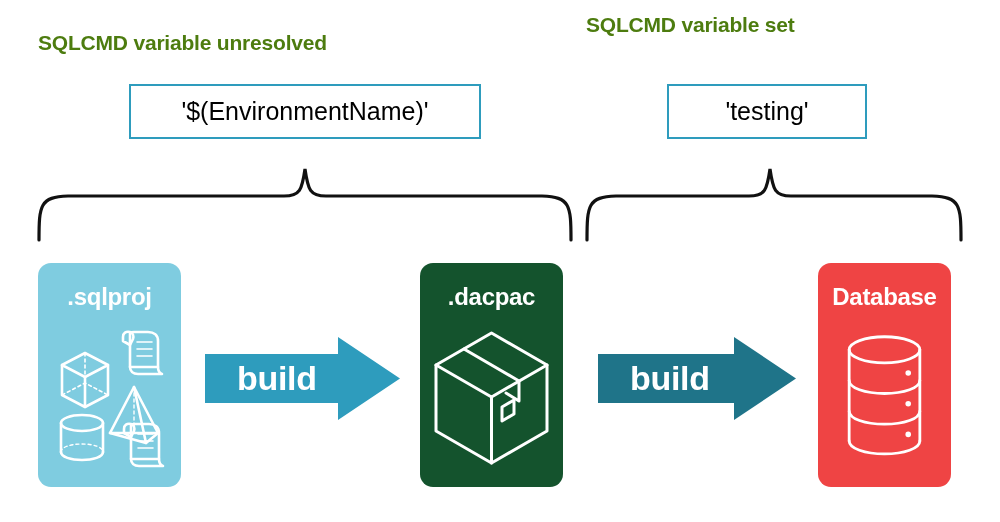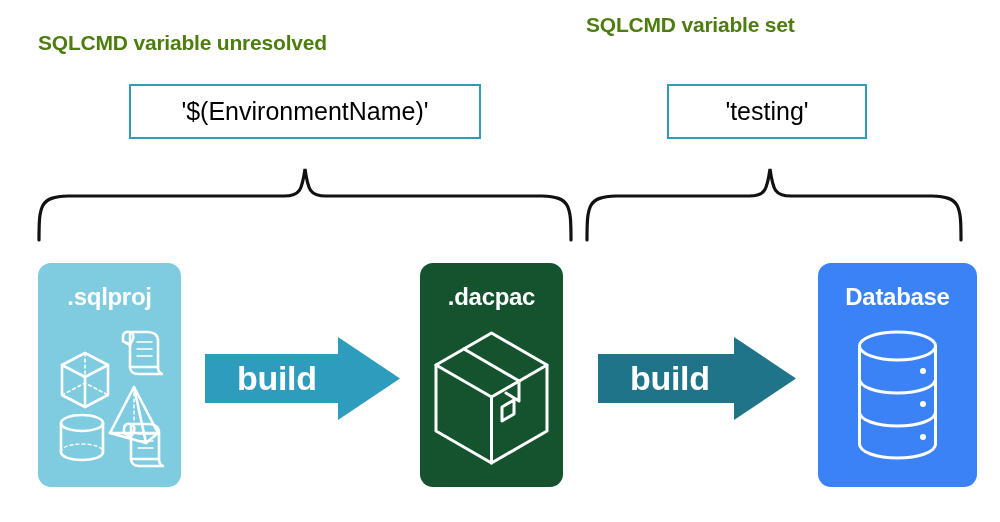--- a/index.html
+++ b/index.html
@@ -55,21 +55,21 @@
     top:20px;
     text-align:center;
     color:#ffffff;
     font-weight:bold;
     font-size:24px;
     letter-spacing:-0.3px;
     white-space:nowrap;
   }
   #box-sqlproj{left:38px;top:263px;width:143px;height:224px;background:#7FCCE0;}
   #box-dacpac {left:420px;top:263px;width:143px;height:224px;background:#14532d;}
-  #box-database{left:818px;top:263px;width:159px;height:224px;background:#3b82f6;}
+  #box-database{left:818px;top:263px;width:133px;height:224px;background:#ef4444;}
 
   .boxicon{position:absolute;left:0;top:52px;width:100%;height:170px;}
 
   
   .arrow{position:absolute;}
   .arrow .lbl{
     position:absolute;
     left:0;top:0;width:100%;height:100%;
     display:flex;align-items:center;
     color:#ffffff;

